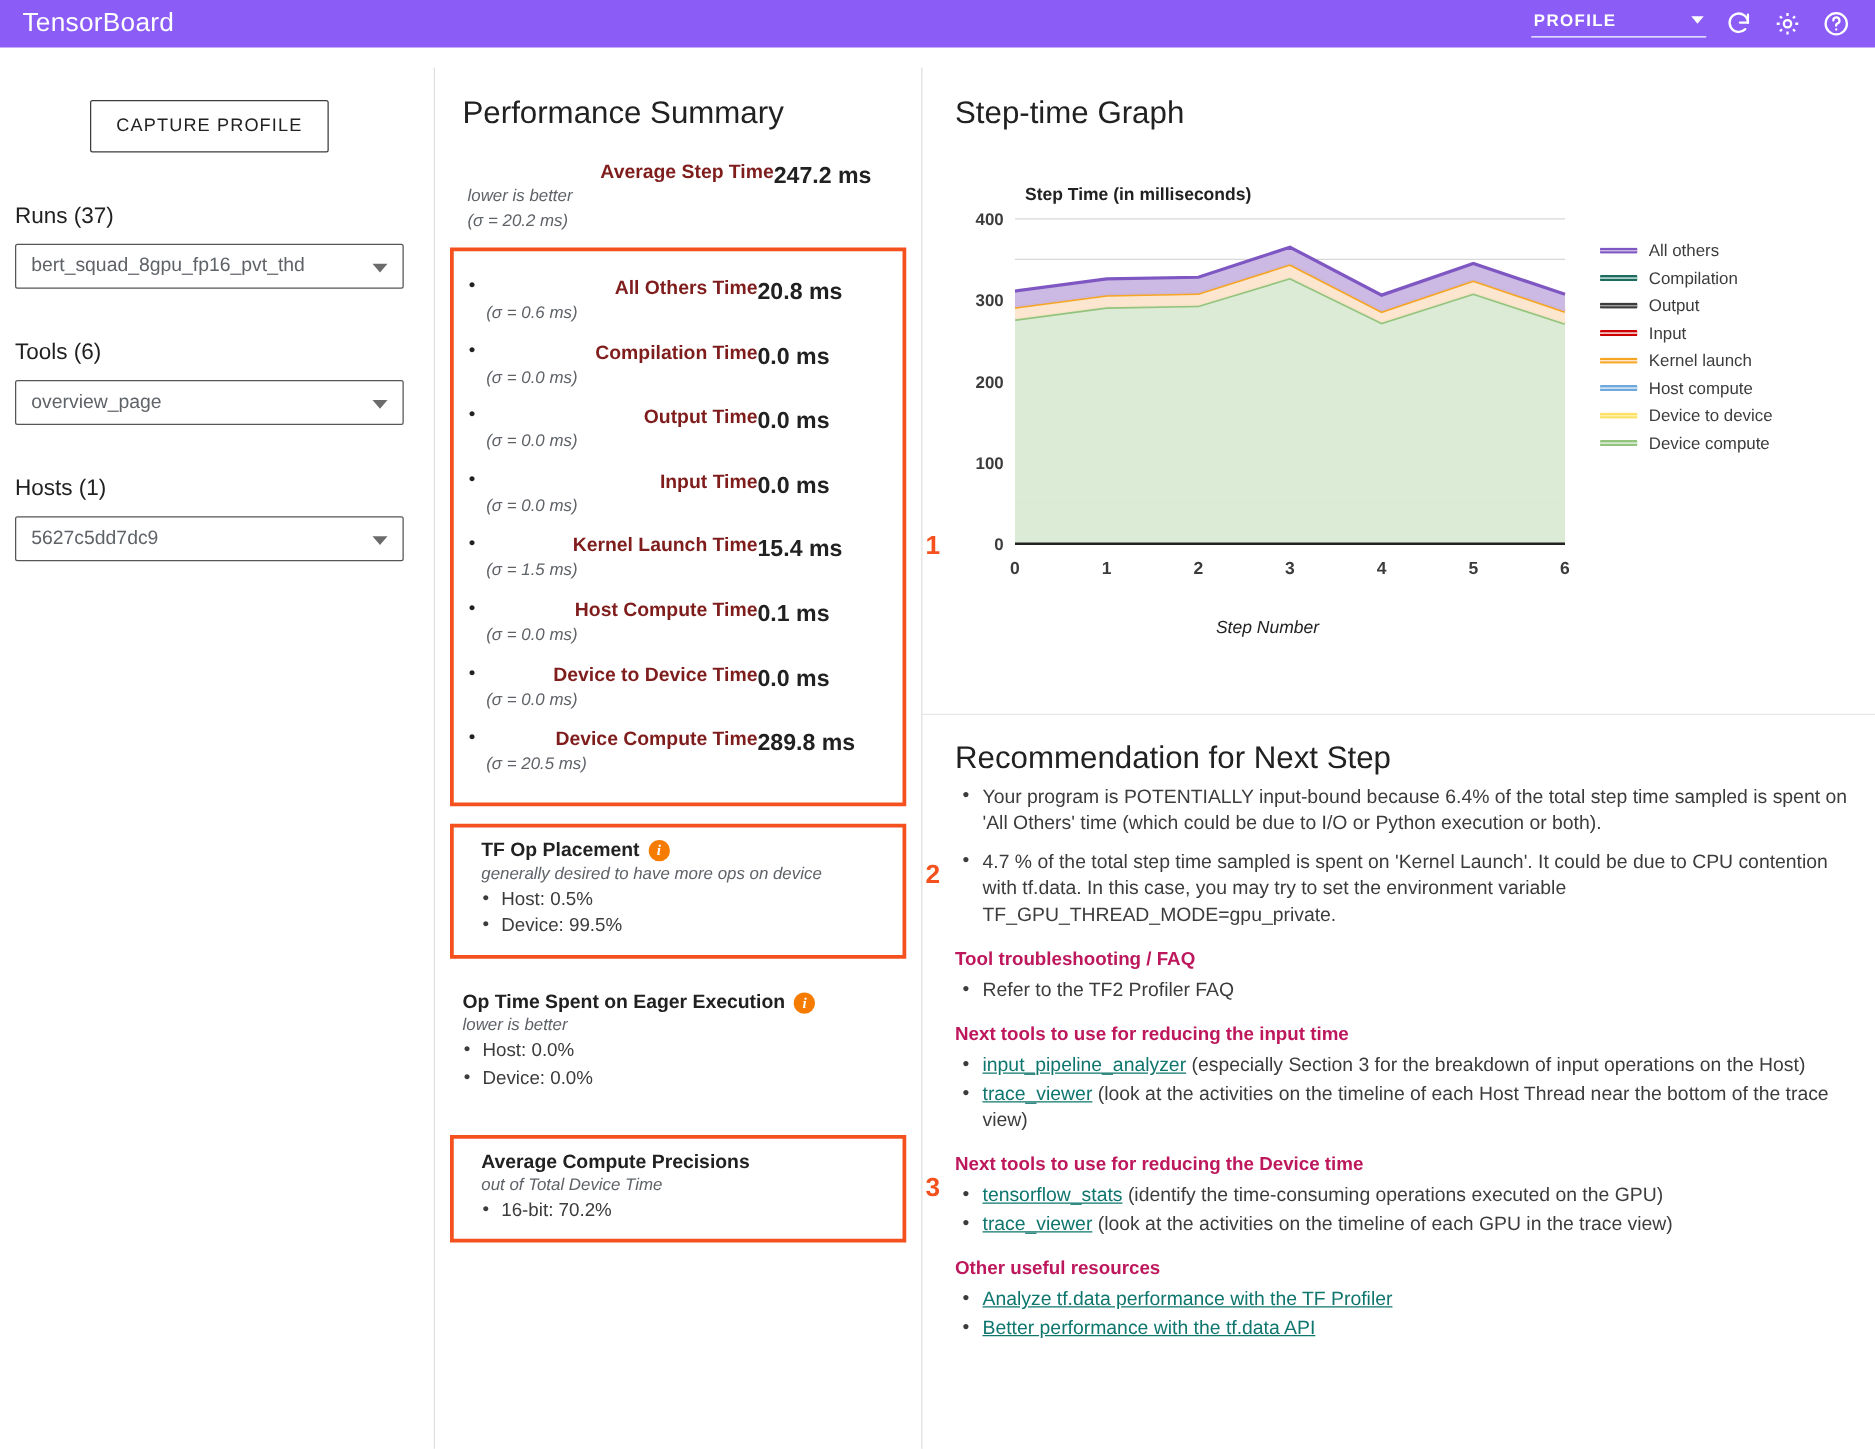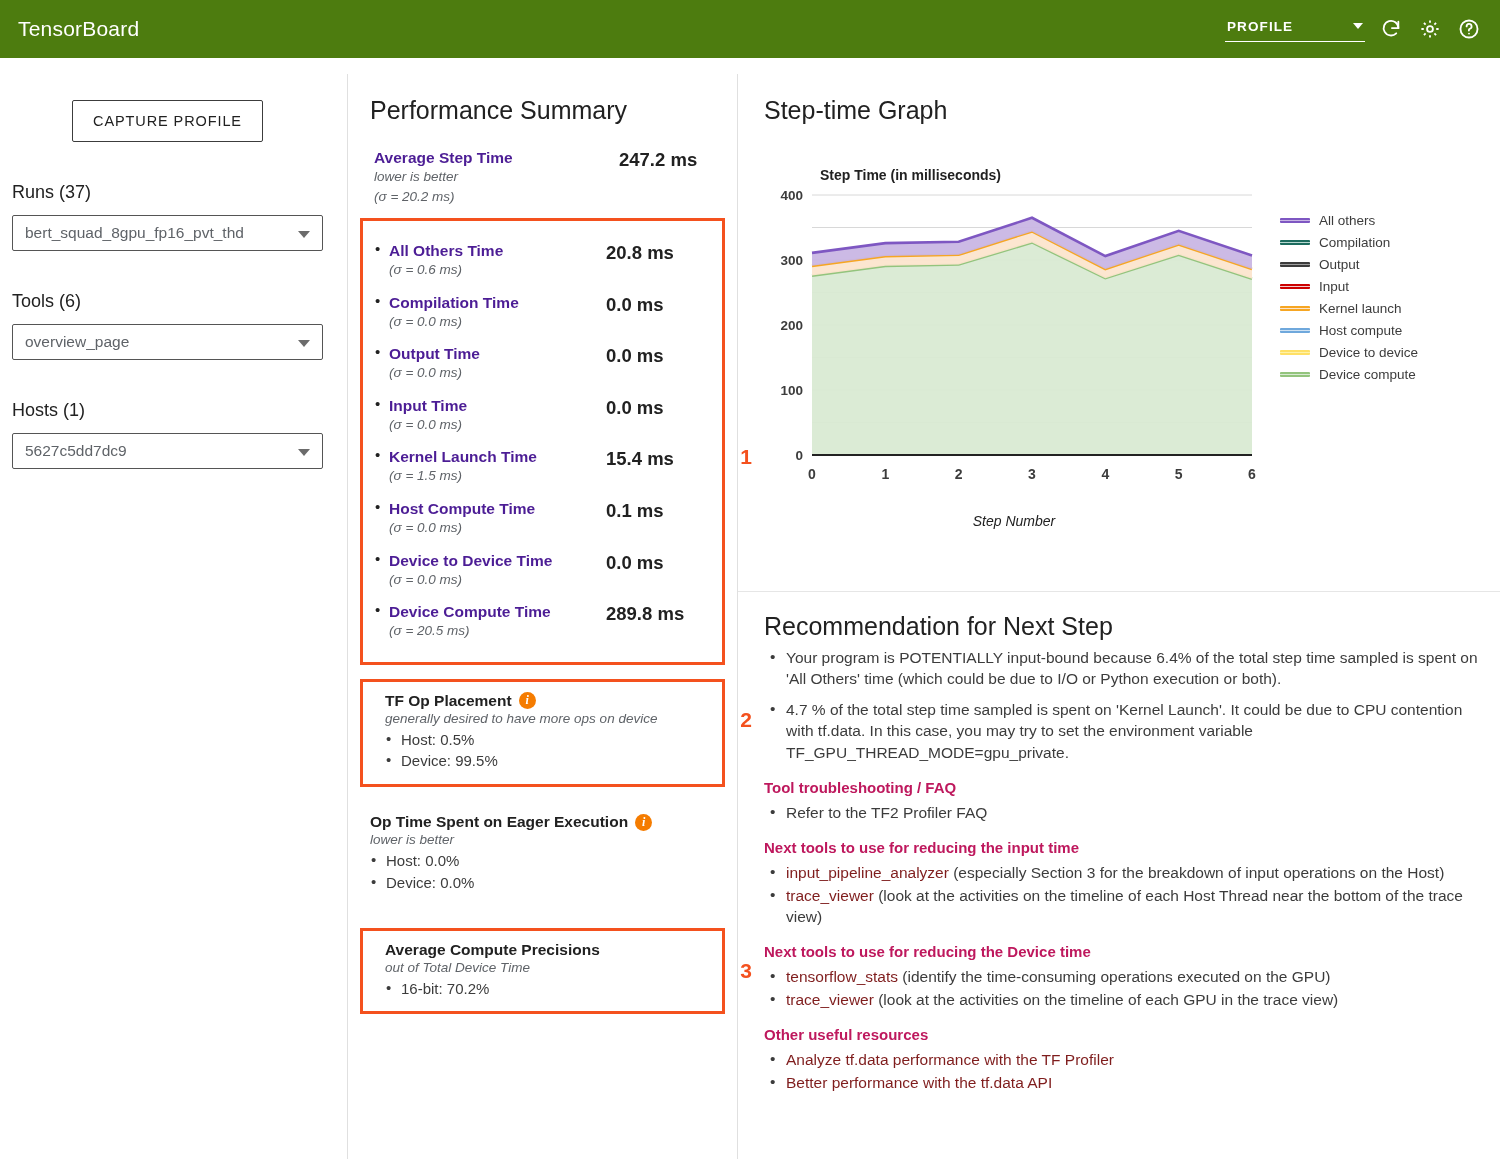--- a/index.html
+++ b/index.html
@@ -6,26 +6,26 @@
   html, body { margin:0; padding:0; }
   body {
     width:1500px; height:1159px;
     font-family:"Liberation Sans", sans-serif;
     background:#fff; color:#212121;
     overflow:hidden;
   }
 
   
   #topbar{
-    height:58px; background:#4d7c0f; color:#fff;
+    height:38px; background:#8b5cf6; color:#fff;
     display:flex; align-items:center; padding:0 18px;
     position:relative;
   }
   #brand{ font-size:21px; letter-spacing:.2px; }
-  #topbar-right{ margin-left:auto; display:flex; gap:13px; }
+  #topbar-right{ margin-left:auto; display:flex; align-items:center; gap:13px; }
   .profile-select{
     display:flex; align-items:center; gap:26px;
     border-bottom:1.5px solid #fff; padding:0 2px 5px 2px;
     min-width:140px;
   }
   .profile-label{ font-size:13.5px; letter-spacing:1.1px; font-weight:600; }
   .caret{
     width:0;height:0;border-left:5px solid transparent;border-right:5px solid transparent;
     border-top:6px solid #fff; margin-left:auto;
   }
@@ -65,21 +65,21 @@
     border-right:1px solid #e0e0e0;
     padding:22px 0 0 0; position:relative;
   }
   .col-title{ font-size:25px; font-weight:400; color:#212121; margin:0 0 6px 22px; }
 
   .avg-block{
     display:flex; align-items:flex-start;
     margin:24px 0 0 0; padding:0 6px 0 26px;
   }
   .avg-left{ flex:1; }
-  .metric-name{ font-size:15.5px; font-weight:700; color:#4c1d95; }
+  .metric-name{ font-size:15.5px; font-weight:700; color:#7f1d1d;text-align:right; }
   .metric-sub{ font-size:13.5px; font-style:italic; color:#5f6368; line-height:1.45; }
   .metric-val{ font-size:18.5px; font-weight:700; color:#212121; white-space:nowrap; text-align:left; width:112px; }
 
   .boxed{ position:relative; border:3px solid #F4511E; margin:8px 12px 0 12px; }
   .ann-num{
     position:absolute; color:#F4511E; font-size:21px; font-weight:600;
     right:-30px;
   }
 
   ul.metrics{ list-style:none; margin:0; padding:14px 4px 14px 0; }
@@ -119,21 +119,21 @@
   .legend-label{ font-size:13.5px; color:#3c3c3c; }
   #xaxis-title{ font-size:14px; font-style:italic; text-align:center; width:500px; margin-left:26px; color:#212121; }
 
   #rec-title{ font-size:25px; font-weight:400; margin:0 0 6px 26px; }
   .rec-body{ padding:0 24px 0 26px; }
   ul.rec{ list-style:none; margin:6px 0 0 0; padding:0; }
   ul.rec li{ position:relative; padding-left:22px; font-size:15.5px; line-height:1.38; color:#3c3c3c; margin-bottom:9px; }
   ul.rec li::before{ content:"•"; position:absolute; left:6px; top:-1px; }
   .rec-head{ font-size:15px; font-weight:700; color:#be185d; margin:16px 0 2px 0; }
   ul.rec.tight li{ margin-bottom:1px; }
-  a.lnk{ color:#7f1d1d; cursor:pointer; }
+  a.lnk{ color:#0f766e; text-decoration:underline; cursor:pointer; }
 </style>
 </head>
 <body>
 
 <div id="topbar">
   <div id="brand">TensorBoard</div>
   <div id="topbar-right">
     <div class="profile-select">
       <span class="profile-label">PROFILE</span>
       <span class="caret"></span>

